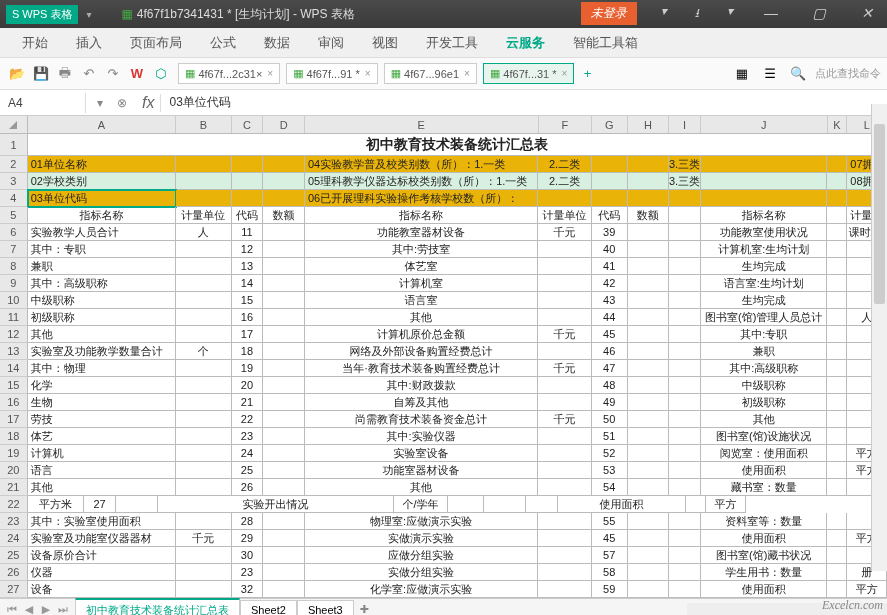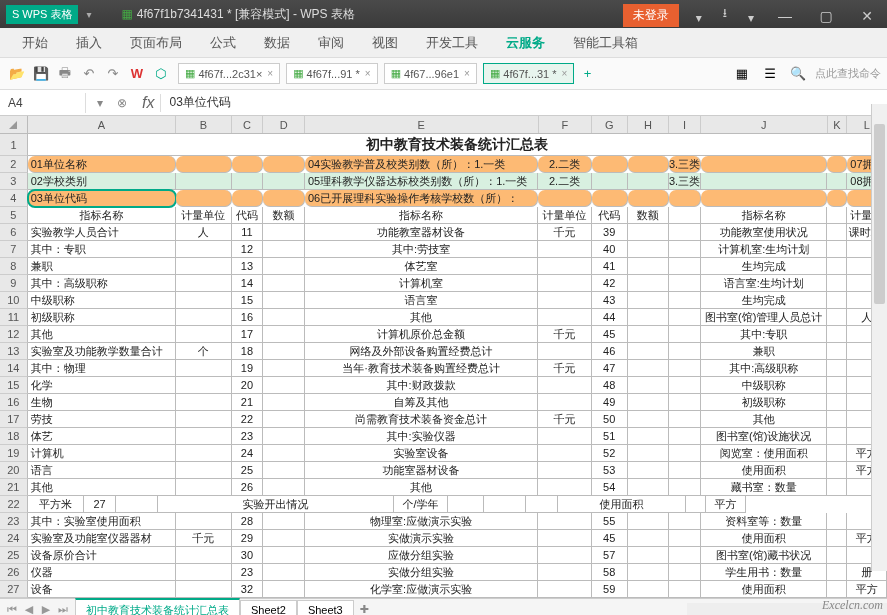--- a/index.html
+++ b/index.html
@@ -3,21 +3,21 @@
 <meta charset="utf-8">
 <style>
 * { margin: 0; padding: 0; box-sizing: border-box; font-family: "Microsoft YaHei", sans-serif; }
 body { background: #fff; width: 887px; height: 615px; overflow: hidden; position: relative; }
 
 .titlebar { height: 28px; background: linear-gradient(#4a4a4a, #3a3a3a); display: flex; align-items: center; padding: 0 6px; color: #ddd; font-size: 12px; }
 .titlebar .logo { background: #0a8; color: #fff; padding: 2px 6px; font-size: 11px; display: flex; align-items: center; gap: 3px; }
 .titlebar .dropdown { margin-left: 8px; color: #aaa; font-size: 10px; }
 .titlebar .docname { margin-left: 30px; color: #ddd; font-size: 12px; display: flex; align-items: center; gap: 4px; }
 .titlebar .doc-icon { color: #4a4; font-size: 12px; }
-.titlebar .right { margin-left: auto; display: flex; gap: 13px; align-items: flex-end; }
+.titlebar .right { margin-left: auto; display: flex; gap: 20px; align-items: flex-start; font-style: italic; }
 .titlebar .login-btn { background: #e86030; color: #fff; padding: 3px 10px; font-size: 12px; }
 .titlebar .win-btn { width: 28px; height: 22px; display: flex; align-items: center; justify-content: center; color: #ccc; font-size: 14px; }
 .titlebar .tbbtn { padding: 2px 4px; color: #ccc; font-size: 12px; }
 
 .menubar { height: 30px; background: #f0f0f0; border-bottom: 1px solid #ddd; display: flex; align-items: center; padding: 0 10px; gap: 4px; font-size: 13px; }
 .menubar .tab { padding: 5px 12px; color: #555; cursor: pointer; }
 .menubar .tab.active { color: #0a8; font-weight: bold; }
 
 .subbar { height: 32px; background: #fafafa; border-bottom: 1px solid #ddd; display: flex; align-items: center; padding: 0 6px; gap: 2px; font-size: 12px; }
 .subbar .ico { width: 22px; height: 22px; display: flex; align-items: center; justify-content: center; font-size: 13px; }
@@ -39,21 +39,21 @@
 .colhead { height: 18px; display: flex; background: #e8e8e8; border-bottom: 1px solid #bbb; font-size: 11px; color: #555; }
 .rowhead { width: 28px; background: #e8e8e8; border-right: 1px solid #bbb; display: flex; align-items: center; justify-content: center; font-size: 11px; color: #555; border-bottom: 1px solid #ccc; }
 .corner { width: 28px; height: 18px; background: #e8e8e8; border-right: 1px solid #bbb; border-bottom: 1px solid #bbb; display: flex; align-items: center; justify-content: center; }
 .corner::after { content: ''; width: 0; height: 0; border-left: 8px solid transparent; border-bottom: 8px solid #999; position: absolute; }
 .ch { border-right: 1px solid #ccc; display: flex; align-items: center; justify-content: center; }
 .grid-body { display: flex; flex-direction: column; }
 .row { display: flex; height: 17px; }
 .cell { border-right: 1px solid #bbb; border-bottom: 1px solid #bbb; font-size: 11px; padding: 1px 3px; overflow: hidden; white-space: nowrap; color: #222; display: flex; align-items: center; }
 .cell.center { justify-content: center; }
 .row.title .cell { font-size: 13px; font-weight: bold; justify-content: center; }
-.row.header-green .cell { background: #fdba74; border-radius: 7px; }
+.row.header-green .cell { background: #eab308; }
 .row.selected .cell { background: #d8f0e0; }
 .cell.sel-active { outline: 2px solid #0a8; outline-offset: -1px; }
 
 .wA { width: 150px; } .wB { width: 56px; } .wC { width: 32px; } .wD { width: 42px; }
 .wE { width: 236px; } .wF { width: 54px; } .wG { width: 36px; } .wH { width: 42px; }
 .wI { width: 32px; } .wJ { width: 128px; } .wK { width: 20px; } .wL { width: 40px; }
 
 .sheettabs { height: 22px; background: #f5f5f5; border-top: 1px solid #ccc; display: flex; align-items: center; font-size: 11px; }
 .sheettabs .nav { display: flex; padding: 0 4px; gap: 1px; color: #999; }
 .sheettabs .navb { width: 16px; text-align: center; cursor: pointer; }
@@ -70,21 +70,21 @@
 <body>
 
 <div class="titlebar">
   <div class="logo">
       <span>S</span>
       <span>WPS 表格</span>
     </div>
   <span class="dropdown">▾</span>
   <div class="docname">
     <span class="doc-icon">▦</span>
-    <span>4f67f1b7341431 * [兼容模式] - WPS 表格</span>
+    <span>4f67f1b7341431 * [生均计划] - WPS 表格</span>
   </div>
   <div class="right">
     <div class="login-btn">未登录</div>
     <div class="tbbtn">▾</div>
     <div class="tbbtn">⭳</div>
     <div class="tbbtn">▾</div>
     <div class="win-btn">—</div>
     <div class="win-btn">▢</div>
     <div class="win-btn">✕</div>
   </div>

